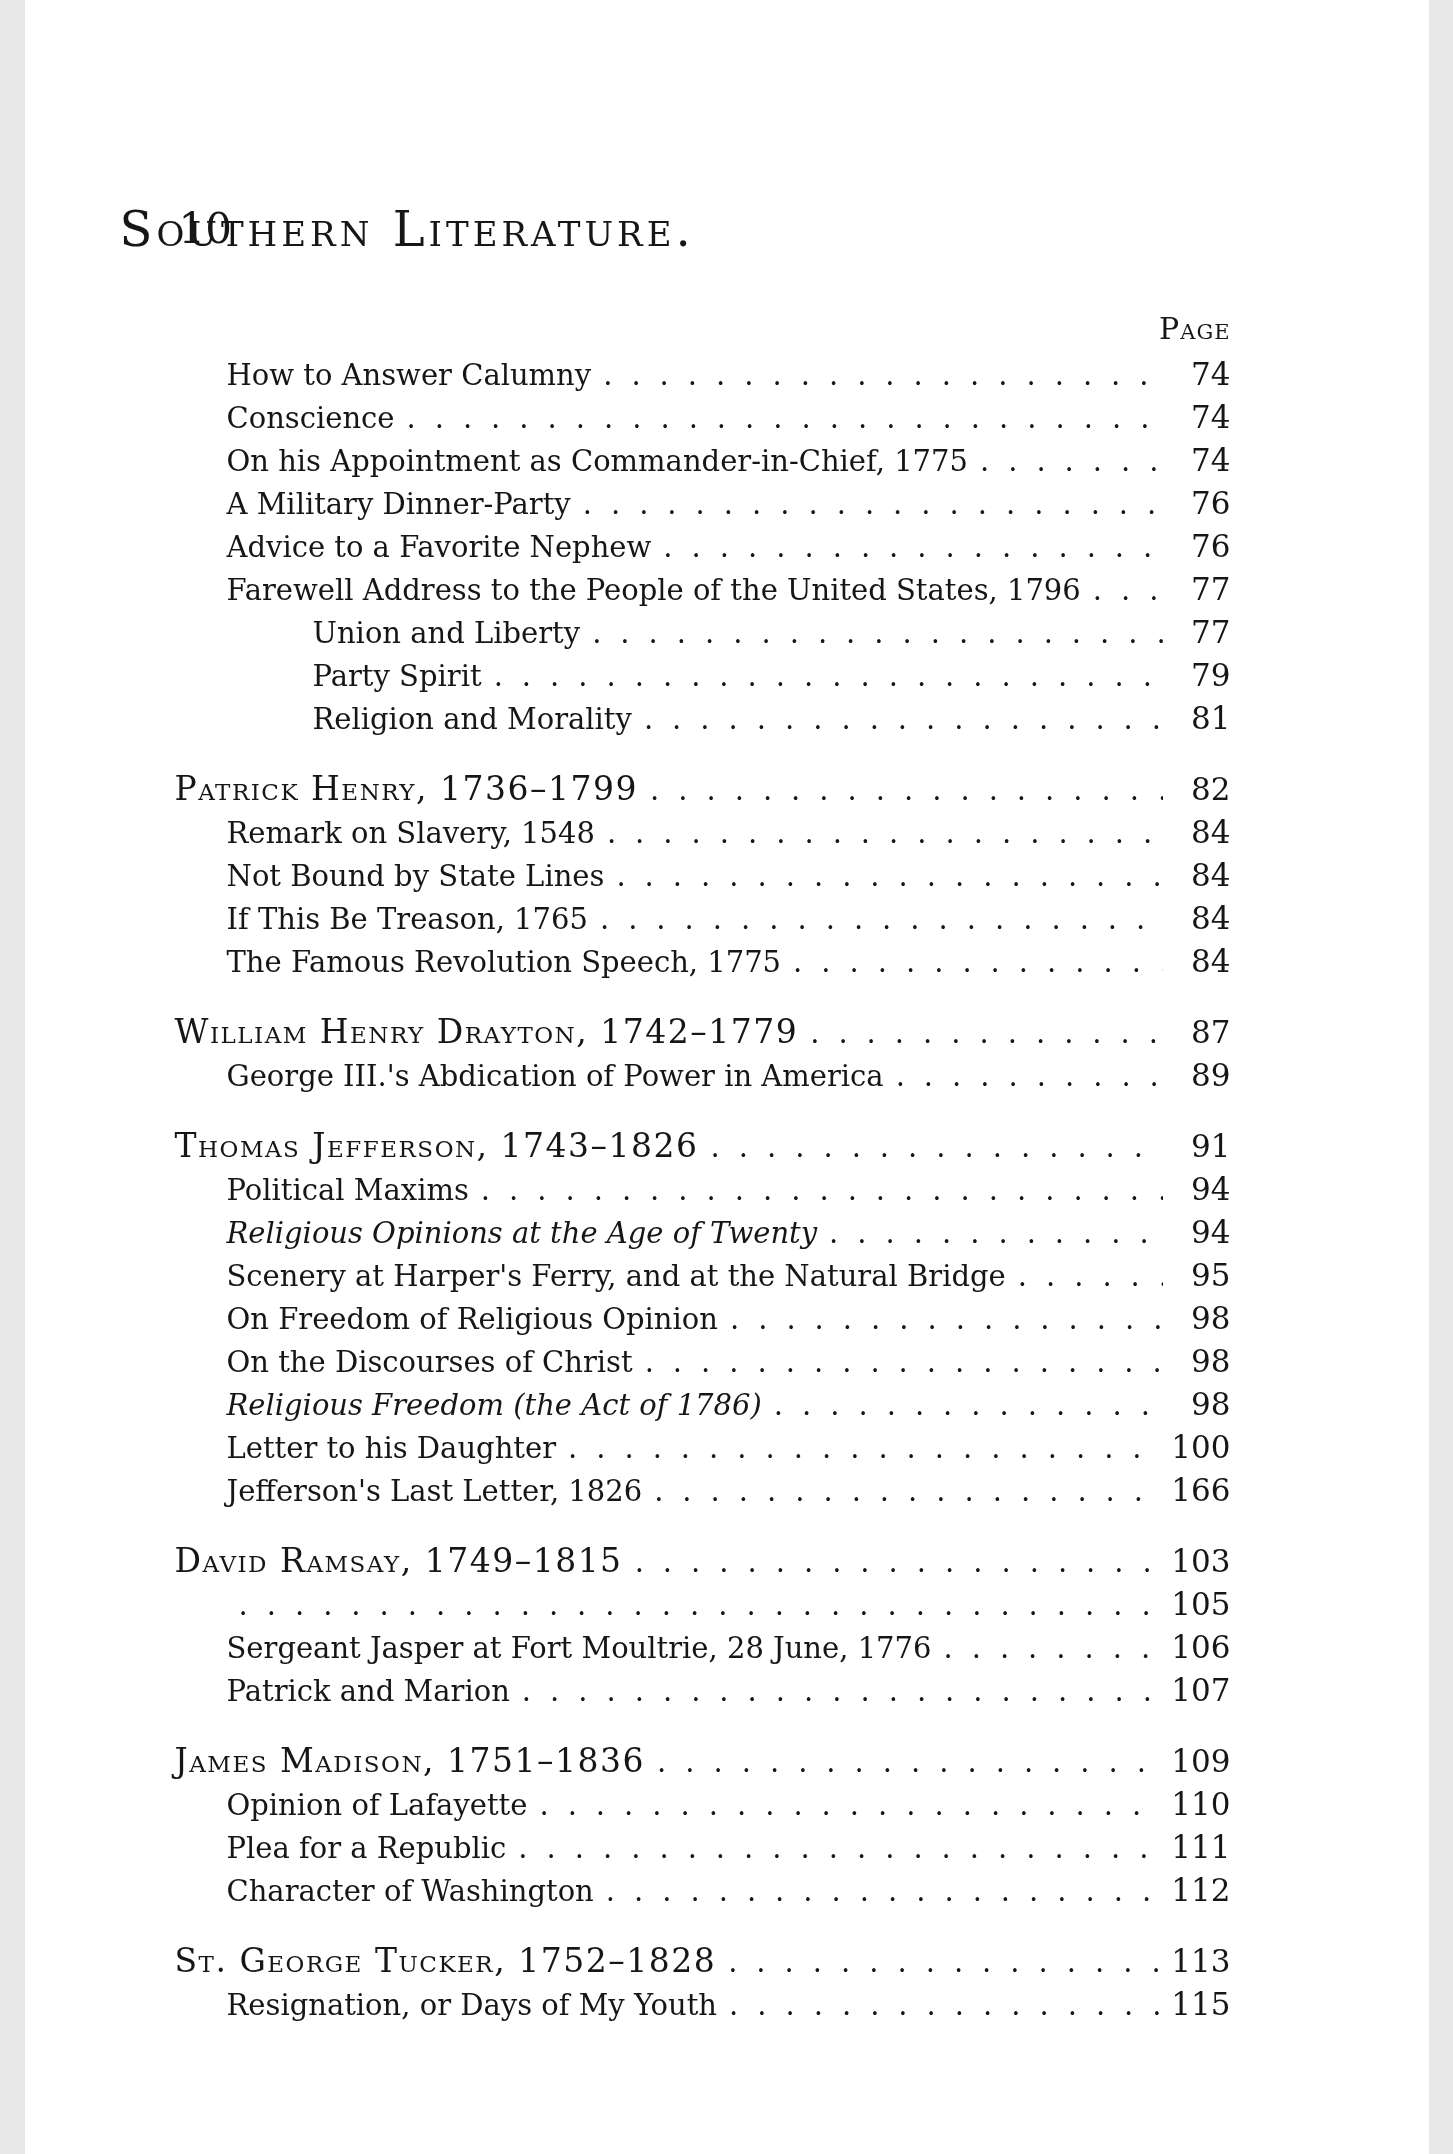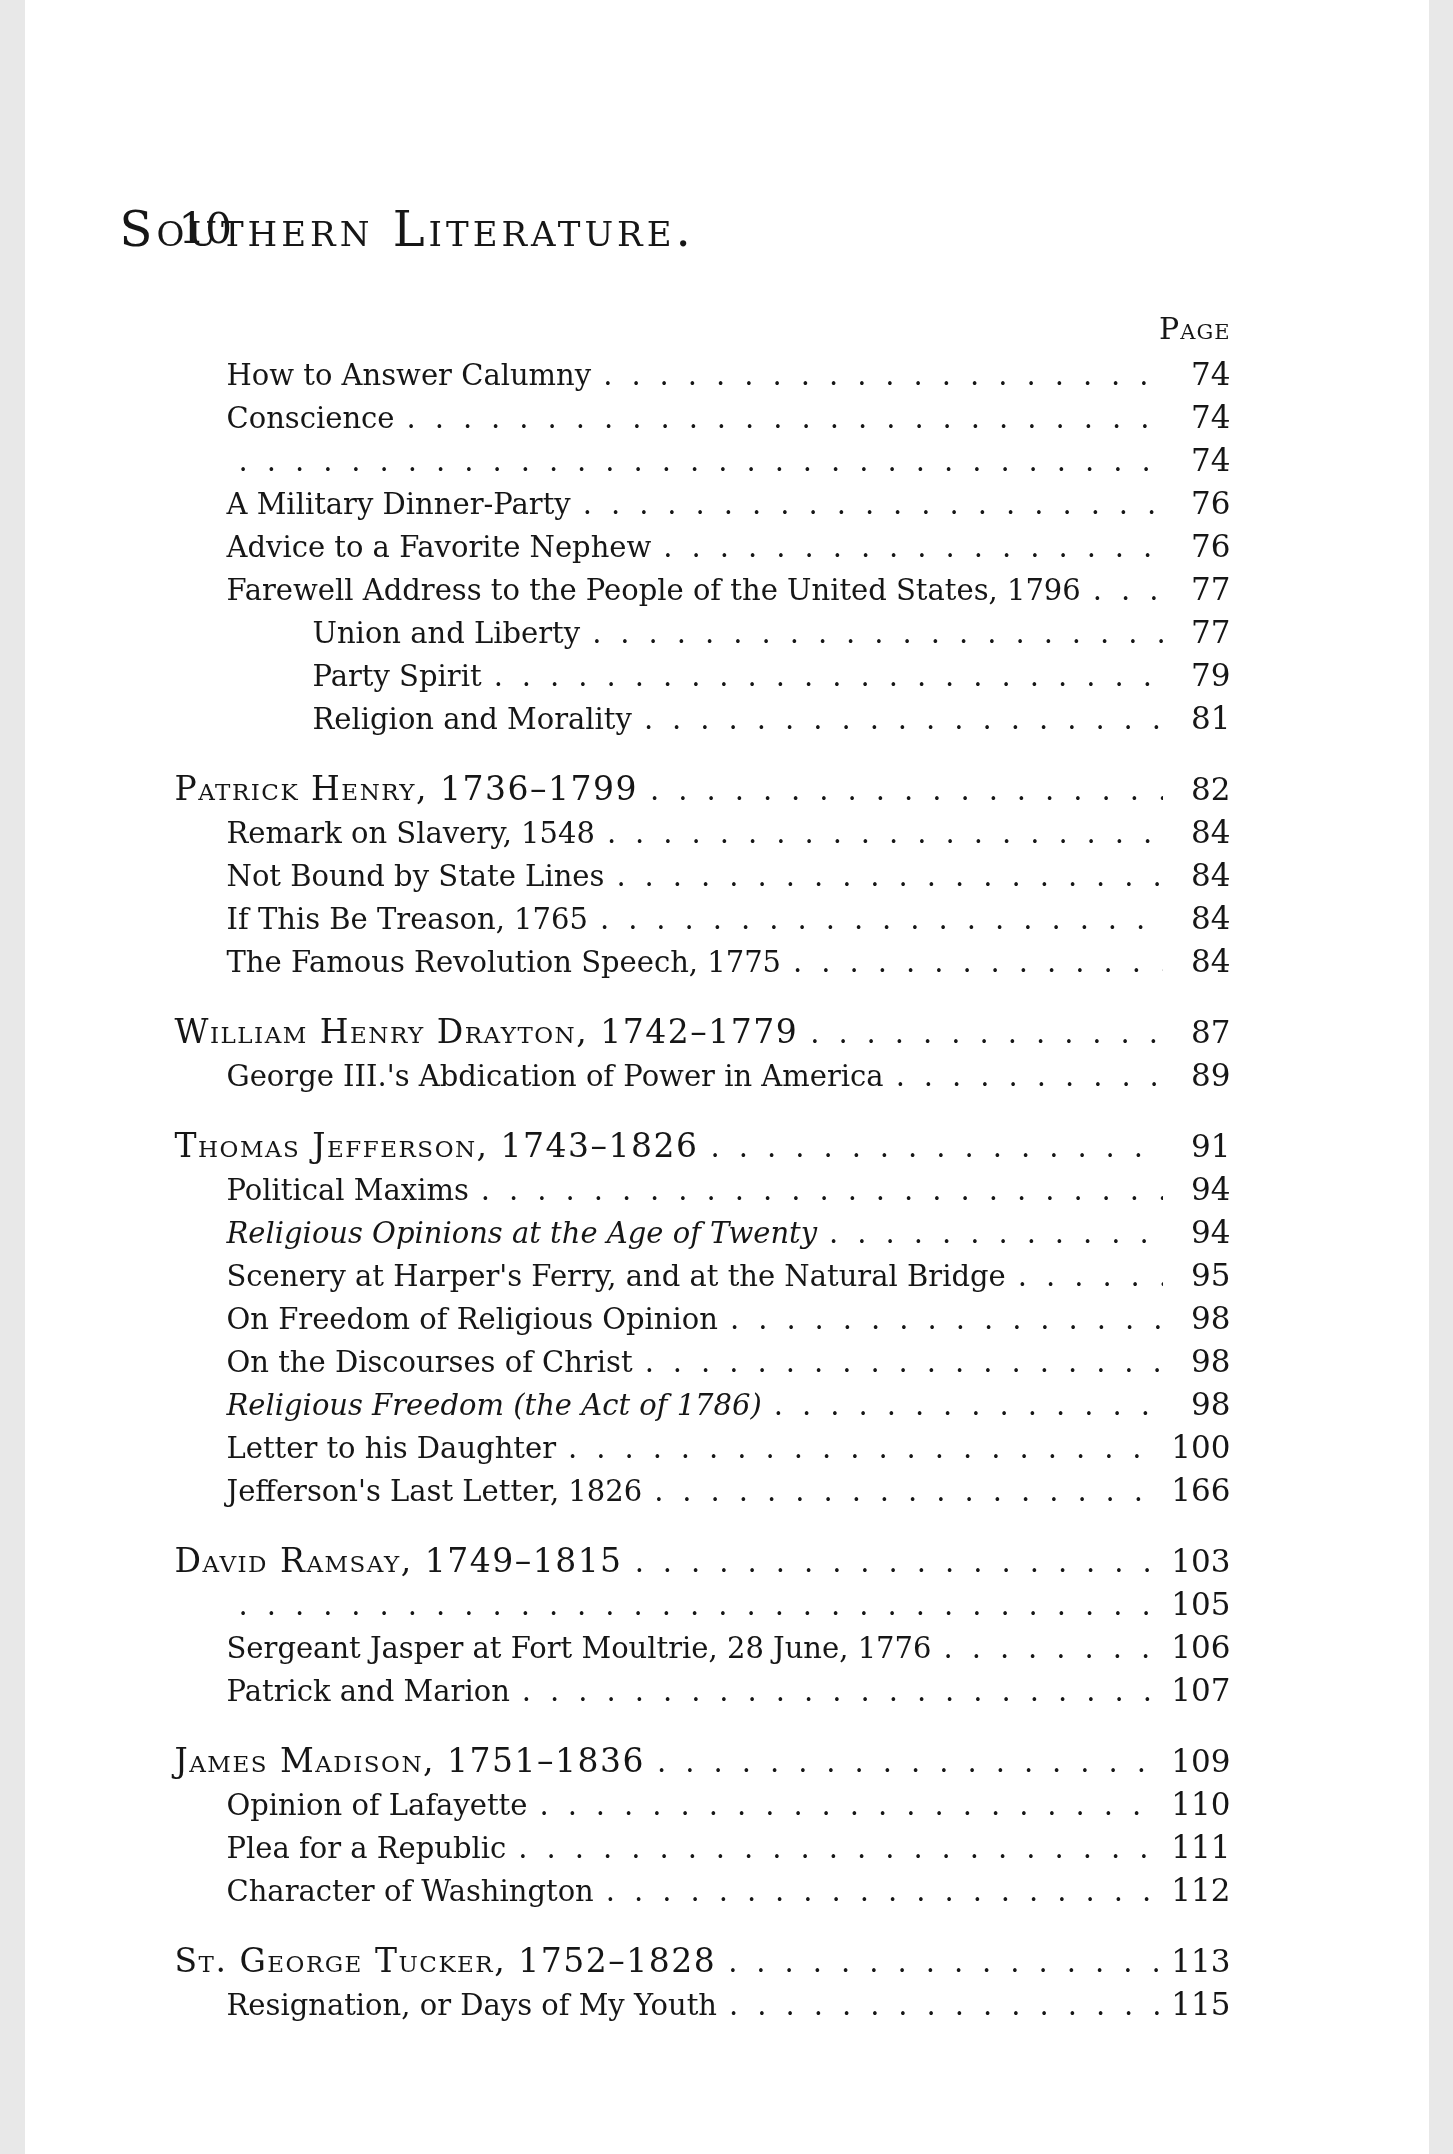--- a/index.html
+++ b/index.html
@@ -80,20 +80,21 @@
           <span class="title-text">How to Answer Calumny</span>
           <span class="leader">................................................................................</span>
           <span class="pageno">74</span>
         </div>
         <div class="row lvl1">
           <span class="title-text">Conscience</span>
           <span class="leader">................................................................................</span>
           <span class="pageno">74</span>
         </div>
         <div class="row lvl1">
+          <span class="title-text">On his Appointment as Commander-in-Chief, 1775</span>
           <span class="leader">................................................................................</span>
           <span class="pageno">74</span>
         </div>
         <div class="row lvl1">
           <span class="title-text">A Military Dinner-Party</span>
           <span class="leader">................................................................................</span>
           <span class="pageno">76</span>
         </div>
         <div class="row lvl1">
           <span class="title-text">Advice to a Favorite Nephew</span>

